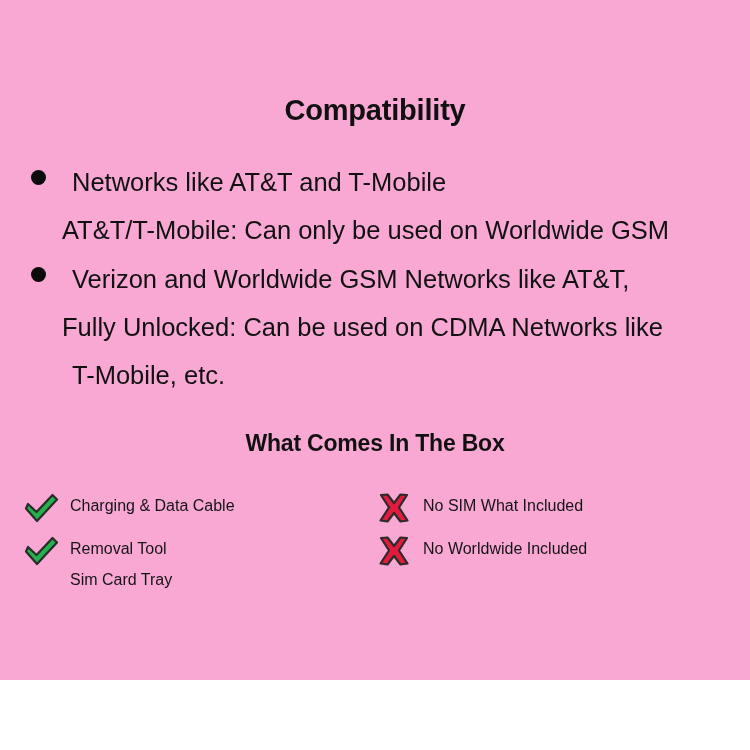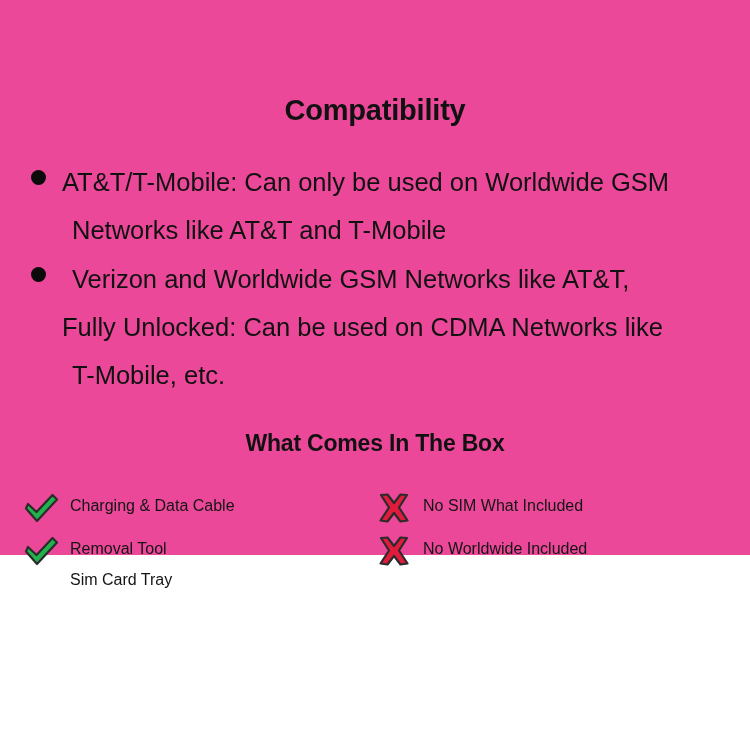--- a/index.html
+++ b/index.html
@@ -11,23 +11,23 @@
     width: 750px;
     height: 750px;
     font-family: "Liberation Sans", sans-serif;
     color: #111111;
     overflow: hidden;
     position: relative;
   }
 
   .page {
     width: 750px;
-    height: 555px;
-    position: relative;
-    background: #ec4899;
+    height: 680px;
+    position: relative;
+    background: #f9a8d4;
   }
 
   
   .section-heading {
     text-align: center;
     font-weight: bold;
     color: #111111;
     letter-spacing: -0.2px;
   }
   #compatibility-heading {
@@ -123,22 +123,22 @@
 <body>
 
 <div class="page">
 
   <div class="section-heading" id="compatibility-heading">Compatibility</div>
 
   <div id="compatibility-list">
 
     <div class="bullet-item">
       <span class="bullet-dot"></span>
+      <div class="bullet-line cont">Networks like AT&amp;T and T-Mobile</div>
       <div class="bullet-line">AT&amp;T/T-Mobile: Can only be used on Worldwide GSM</div>
-      <div class="bullet-line cont">Networks like AT&amp;T and T-Mobile</div>
     </div>
 
     <div class="bullet-item">
       <span class="bullet-dot"></span>
       <div class="bullet-line cont">Verizon and Worldwide GSM Networks like AT&amp;T,</div>
       <div class="bullet-line">Fully Unlocked: Can be used on CDMA Networks like</div>
       <div class="bullet-line cont">T-Mobile, etc.</div>
     </div>
 
   </div>

